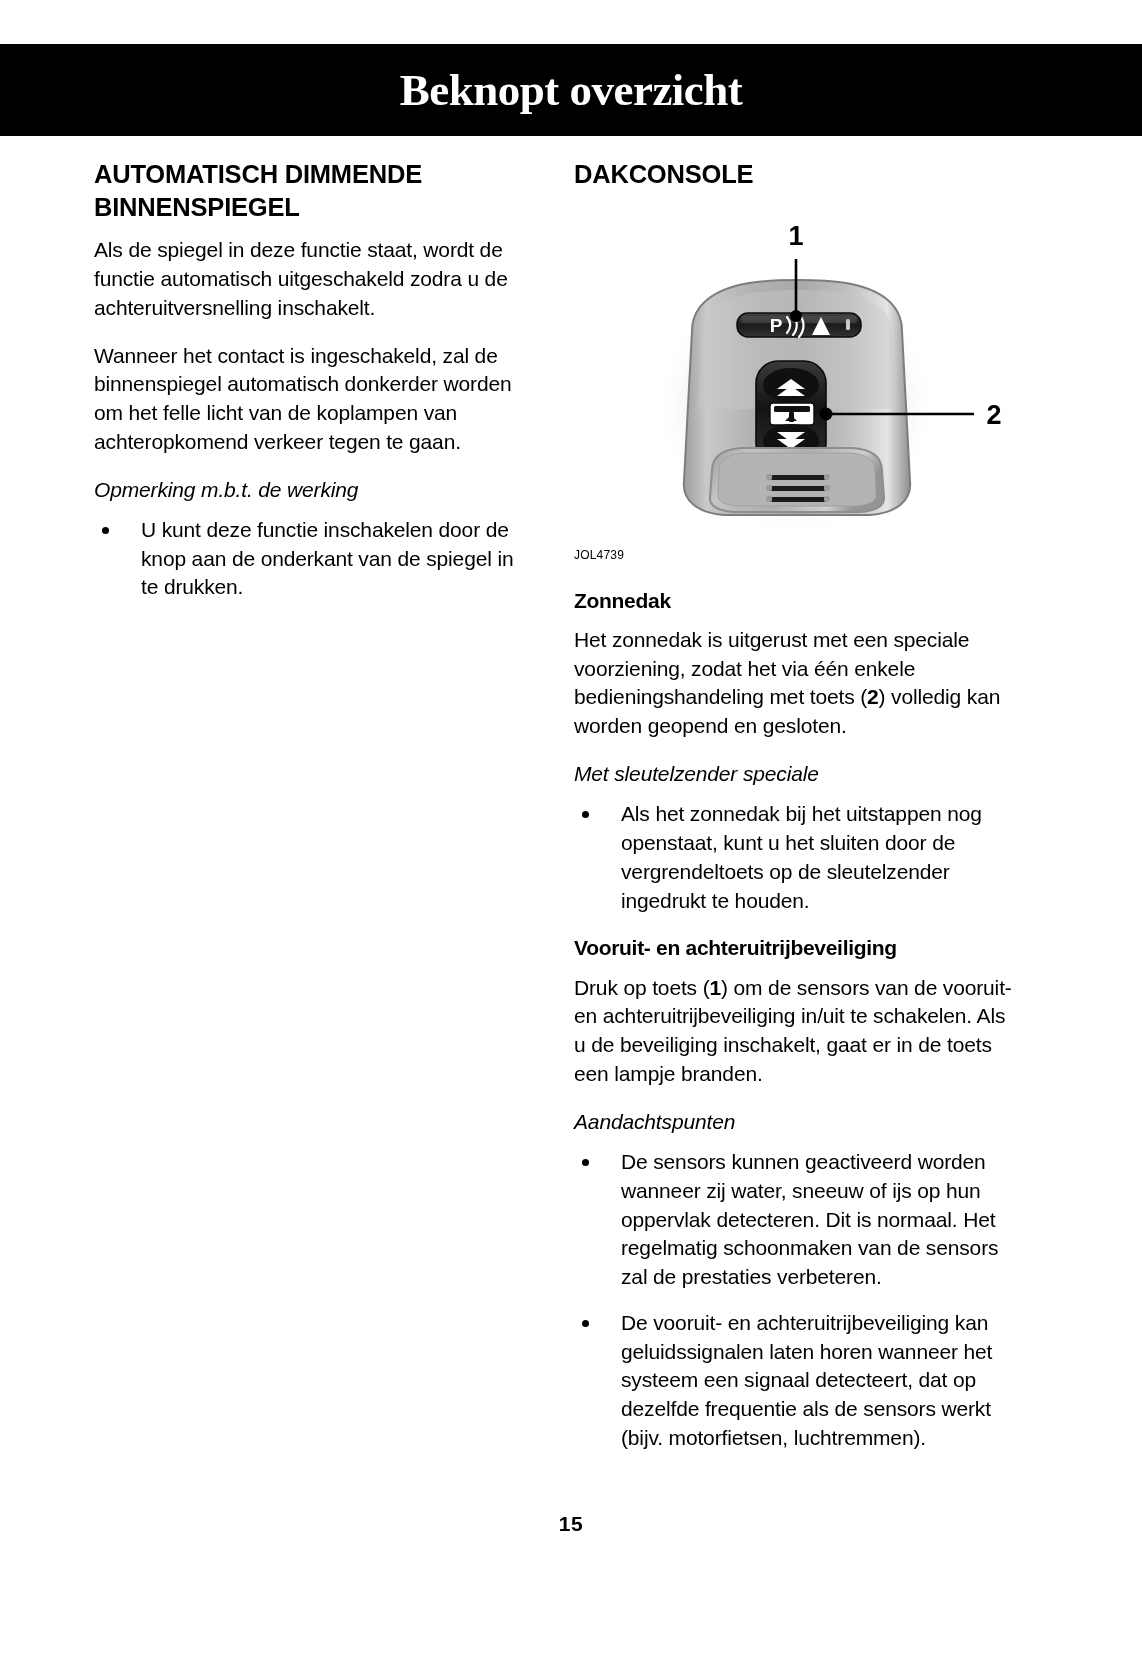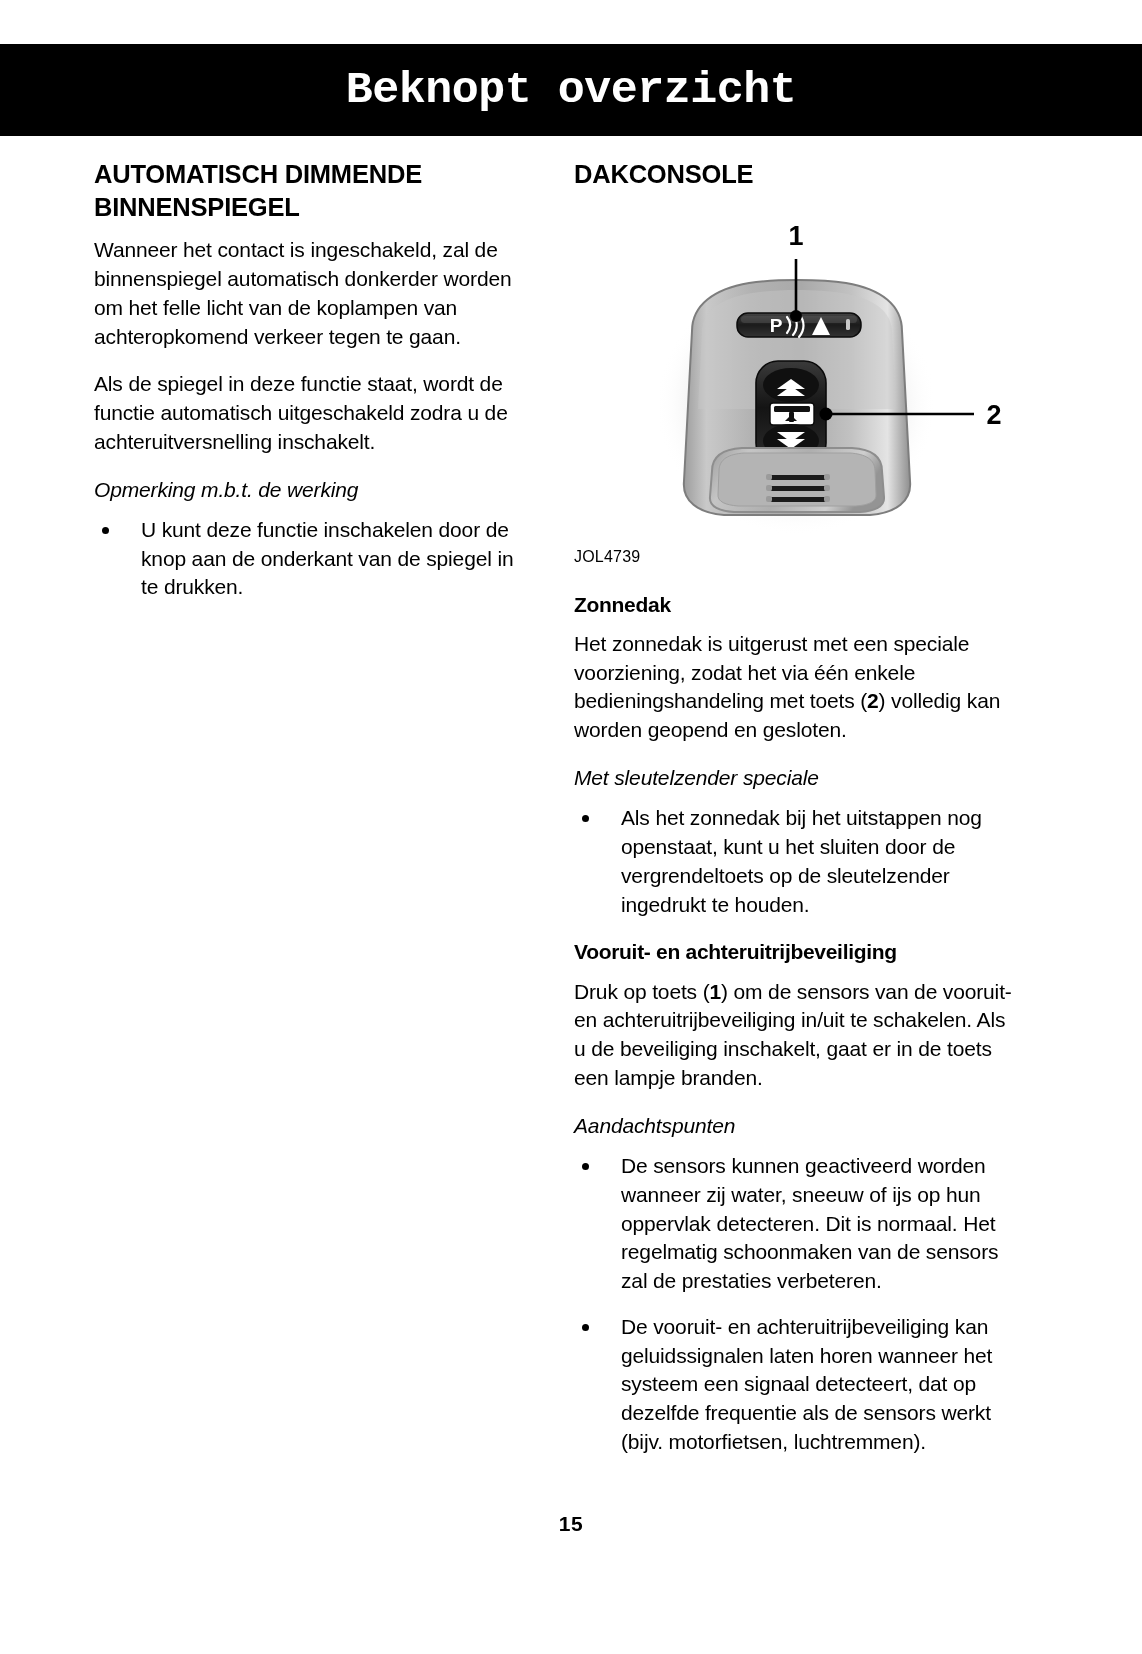--- a/index.html
+++ b/index.html
@@ -44,21 +44,21 @@
     display: flex;
     align-items: center;
     justify-content: center;
   }
   .banner-title {
     color: #ffffff;
     font-size: 45px;
     font-weight: bold;
     letter-spacing: -0.5px;
     line-height: 1;
-    font-family: Liberation Mono, monospace;
+    font-family: Liberation Serif, serif;
   }
 
   
   .col {
     position: absolute;
     top: 158px;
   }
   .col-left {
     left: 94px;
     width: 440px;
@@ -126,43 +126,43 @@
   }
 
   
   .figure {
     position: relative;
     width: 440px;
     height: 330px;
     margin: 22px 0 6px 0;
   }
   .fig-caption {
-    font-size: 16px;
+    font-size: 12px;
     letter-spacing: 0.2px;
     margin: 0 0 26px 0;
     line-height: 1;
   }
 </style>
 </head>
 <body>
 
 <div class="page">
 
   <div class="top-margin"></div>
 
   <div class="banner">
     <div class="banner-title">Beknopt overzicht</div>
   </div>
 
   <div class="col col-left">
 
     <h1 class="sec-title">AUTOMATISCH DIMMENDE BINNENSPIEGEL</h1>
 
+    <p class="body">Als de spiegel in deze functie staat, wordt de functie automatisch uitgeschakeld zodra u de achteruitversnelling inschakelt.</p>
     <p class="body">Wanneer het contact is ingeschakeld, zal de binnenspiegel automatisch donkerder worden om het felle licht van de koplampen van achteropkomend verkeer tegen te gaan.</p>
-    <p class="body">Als de spiegel in deze functie staat, wordt de functie automatisch uitgeschakeld zodra u de achteruitversnelling inschakelt.</p>
 
     <h3 class="sub-bold-italic">Opmerking m.b.t. de werking</h3>
 
     <ul class="bullets">
       <li>
         <span class="dot"></span>
         <span>U kunt deze functie inschakelen door de knop aan de onderkant van de spiegel in te drukken.</span>
       </li>
     </ul>
   </div>

